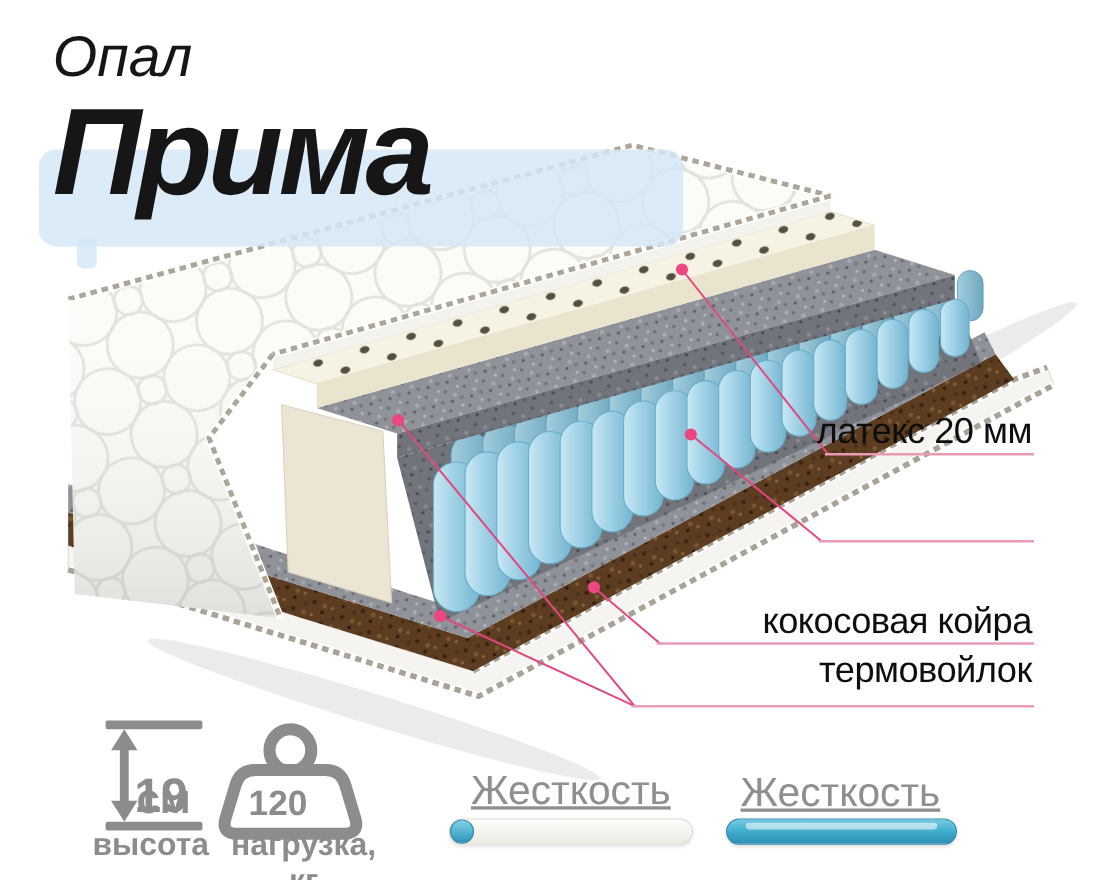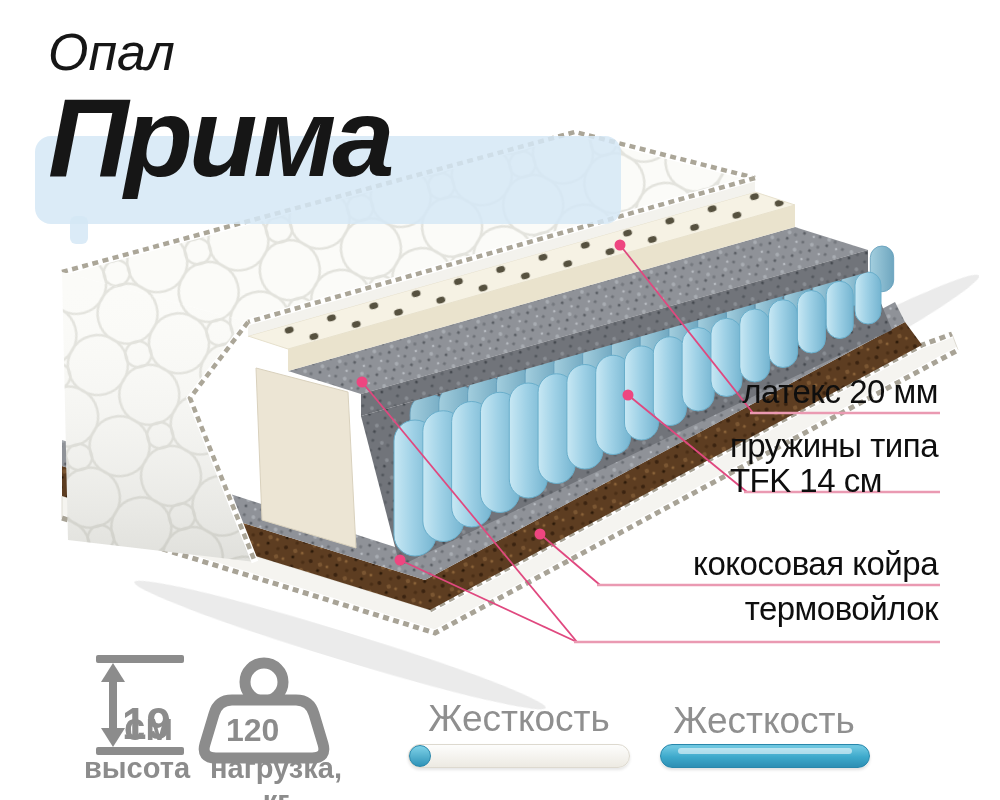--- a/index.html
+++ b/index.html
@@ -30,21 +30,21 @@
 
   
   .spec-gray{color:#8c8c8c;}
   .height-num{left:122px;top:704px;font-size:44px;font-weight:700;line-height:0.92;}
   .height-unit{left:124px;top:706px;font-size:38px;font-weight:700;}
   .height-caption{left:84px;top:752px;width:110px;text-align:left;font-size:29px;font-weight:700;}
   .load-num{left:226px;top:712px;width:80px;text-align:left;font-size:32px;font-weight:700;}
   .load-caption{left:196px;top:752px;width:160px;text-align:center;font-size:29px;font-weight:700;}
 
   
-  .firm-label{color:#8f8f8f;font-size:37px;font-weight:400;text-align:center;}
+  .firm-label{color:#8f8f8f;font-size:37px;font-weight:400;text-align:center;text-decoration:underline;}
   #firm-label-1{left:418px;top:698px;width:202px;}
   #firm-label-2{left:658px;top:700px;width:212px;}
   .firm-bar{height:24px;border-radius:13px;box-sizing:border-box;}
   .firm-bar-empty{left:408px;top:744px;width:222px;background:linear-gradient(#fdfdfc,#edeae2);
                   border:1px solid #ddd9cf;box-shadow:0 2px 3px rgba(0,0,0,0.10);}
   .firm-fill{position:absolute;left:0;top:0;height:22px;border-radius:12px;
              background:linear-gradient(#7fd2e8,#2f93b8);border:1px solid #2987ab;box-sizing:border-box;}
   .firm-bar-full{left:660px;top:744px;width:210px;background:linear-gradient(#6cc6e0 10%,#3da9cb 55%,#2e8fb4);
                  border:1px solid #2987ab;box-shadow:0 2px 3px rgba(0,0,0,0.12);}
   .firm-shine{position:absolute;left:8%;top:3px;width:84%;height:6px;border-radius:4px;
@@ -239,24 +239,20 @@
   <div class="abs banner-tab"></div>
 
   <div class="abs title-row">
     <span class="title-prefix">Опал</span>
     <span class="title-name">Прима</span>
   </div>
 
   <div id="lbl-latex" class="abs layer-label">
     <div>латекс 20 мм</div>
   </div>
-  <div id="lbl-springs" class="abs layer-label">
-    <div>пружины типа</div>
-    <div>TFK 14 см</div>
-  </div>
   <div id="lbl-coir" class="abs layer-label">
     <div>кокосовая койра</div>
   </div>
   <div id="lbl-felt" class="abs layer-label">
     <div>термовойлок</div>
   </div>
 
   <div class="abs spec-gray height-num">19</div>
   <div class="abs spec-gray height-unit">см</div>
   <div class="abs spec-gray height-caption">высота</div>

